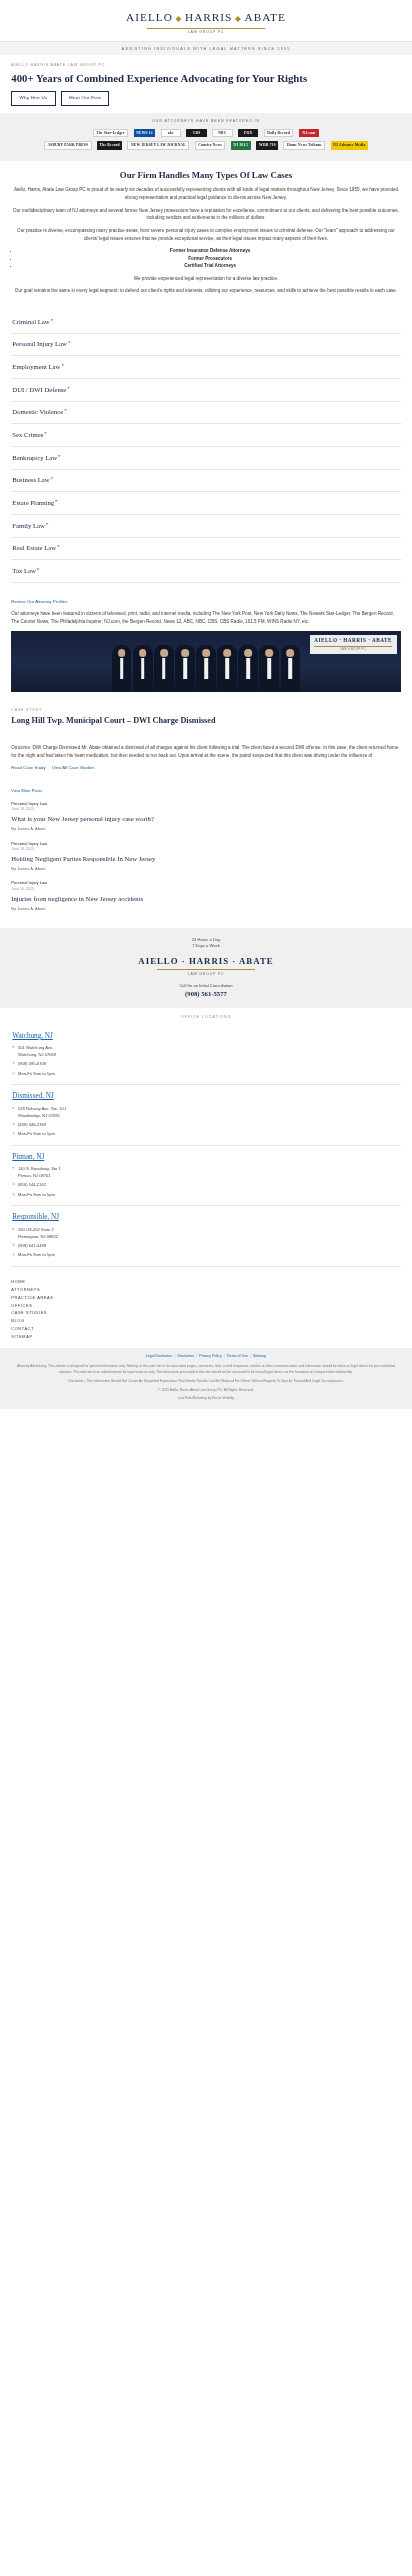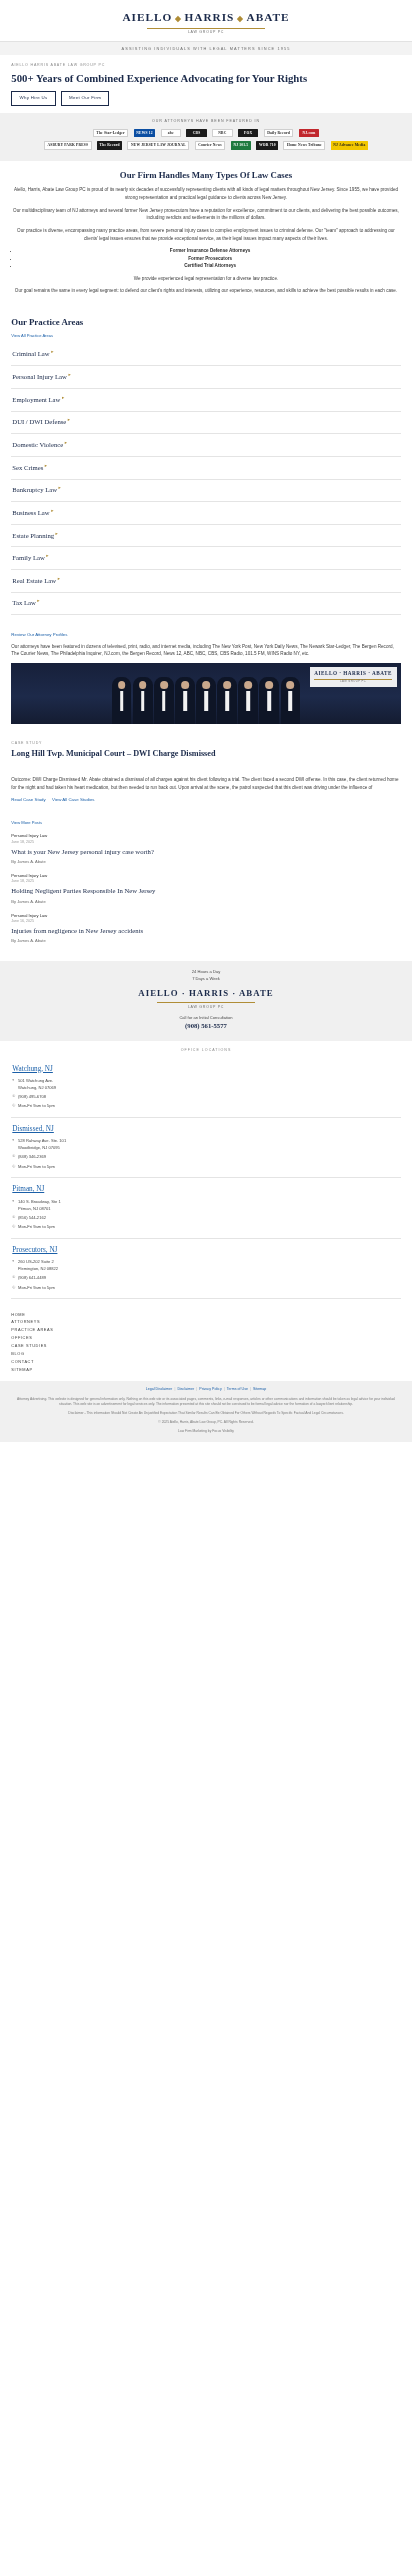--- a/index.html
+++ b/index.html
@@ -18,21 +18,21 @@
     padding: 9.3px 0 5.2px;
     text-align: center;
     border-bottom: 0.5px solid #e2e2e2;
   }
   .logo-wrap { display: inline-block; }
   .logo-main {
     font-family: "Liberation Serif", serif;
     font-size: 11.3px;
     letter-spacing: 1px;
     color: #1b2a4a;
-    font-weight: bold;
+    font-weight: normal;
   }
   .logo-main .sep { color: #b08d36; margin: 0 2.6px; font-size: 7.7px; }
   .logo-rule { height: 1px; background: #b08d36; margin: 1.5px auto 1.5px; width: 118px; }
   .logo-sub {
     font-size: 3.6px;
     letter-spacing: 0.7px;
     color: #6d6d6d;
   }
   .tagline-bar {
     background: #f3f3f3;
@@ -363,21 +363,21 @@
       <span>AIELLO</span><span class="sep">◆</span><span>HARRIS</span><span class="sep">◆</span><span>ABATE</span>
     </div>
     <div class="logo-rule"></div>
     <div class="logo-sub">LAW GROUP PC</div>
   </div>
 </header>
 <div class="tagline-bar">ASSISTING INDIVIDUALS WITH LEGAL MATTERS SINCE 1955</div>
 
 <section class="hero">
   <div class="hero-eyebrow">AIELLO HARRIS ABATE LAW GROUP PC</div>
-  <h1>500+ Years of Combined Experience Advocating for Your Rights</h1>
+  <h1>400+ Years of Combined Experience Advocating for Your Rights</h1>
   <div class="hero-btns">
     <span class="btn">Why Hire Us</span>
     <span class="btn">Meet Our Firm</span>
   </div>
 </section>
 
 <section class="featured">
   <div class="featured-title">OUR ATTORNEYS HAVE BEEN FEATURED IN</div>
   <div class="logo-row" id="press-row-1">
       <div class="press-logo light">The Star-Ledger</div>
@@ -409,24 +409,20 @@
   <ul>
     <li><strong>Former Insurance Defense Attorneys</strong></li>
     <li><strong>Former Prosecutors</strong></li>
     <li><strong>Certified Trial Attorneys</strong></li>
   </ul>
   <p>We provide experienced legal representation for a diverse law practice.</p>
   <p>Our goal remains the same in every legal segment: to defend our client's rights and interests, utilizing our experience, resources, and skills to achieve the best possible results in each case.</p>
 </section>
 
 <section>
-  <div class="pa-head">
-    <h2>Our Practice Areas</h2>
-    <a class="view-all">View All Practice Areas</a>
-  </div>
   <div class="pa-list" id="pa-list">
       <div class="pa-item"><span>Criminal Law</span><span class="arrow">▸</span></div>
       <div class="pa-item"><span>Personal Injury Law</span><span class="arrow">▸</span></div>
       <div class="pa-item"><span>Employment Law</span><span class="arrow">▸</span></div>
       <div class="pa-item"><span>DUI / DWI Defense</span><span class="arrow">▸</span></div>
       <div class="pa-item"><span>Domestic Violence</span><span class="arrow">▸</span></div>
       <div class="pa-item"><span>Sex Crimes</span><span class="arrow">▸</span></div>
       <div class="pa-item"><span>Bankruptcy Law</span><span class="arrow">▸</span></div>
       <div class="pa-item"><span>Business Law</span><span class="arrow">▸</span></div>
       <div class="pa-item"><span>Estate Planning</span><span class="arrow">▸</span></div>
@@ -526,21 +522,21 @@
     <div class="office">
       <div class="name">Pitman, NJ</div>
       <div class="line pin">140 S. Broadway, Ste 1</div>
       <div class="line" style="padding-left: 5.7px;">Pitman, NJ 08701</div>
       <div class="gap"></div>
       <div class="line tel">(856) 544-2162</div>
       <div class="gap"></div>
       <div class="line clock">Mon-Fri 9am to 5pm</div>
     </div>
     <div class="office">
-      <div class="name">Prosecutors, NJ</div>
+      <div class="name">Responsible, NJ</div>
       <div class="line pin">260 US-202 Suite 2</div>
       <div class="line" style="padding-left: 5.7px;">Flemington, NJ 08822</div>
       <div class="gap"></div>
       <div class="line tel">(908) 641-4489</div>
       <div class="gap"></div>
       <div class="line clock">Mon-Fri 9am to 5pm</div>
     </div>
   </section>
 
 <nav class="footer-nav" id="footer-nav">

